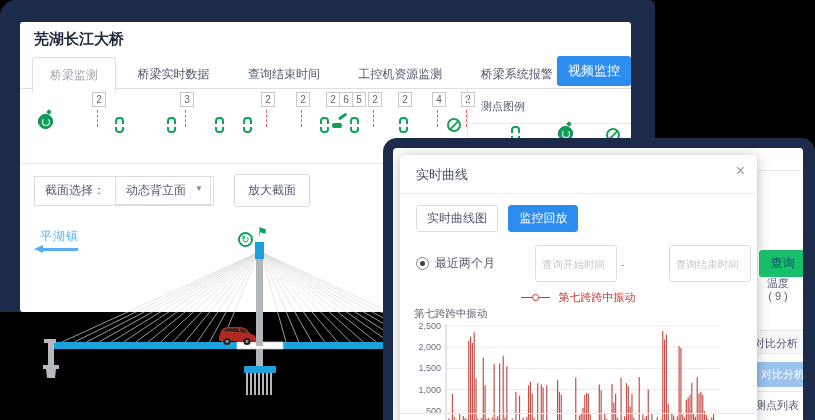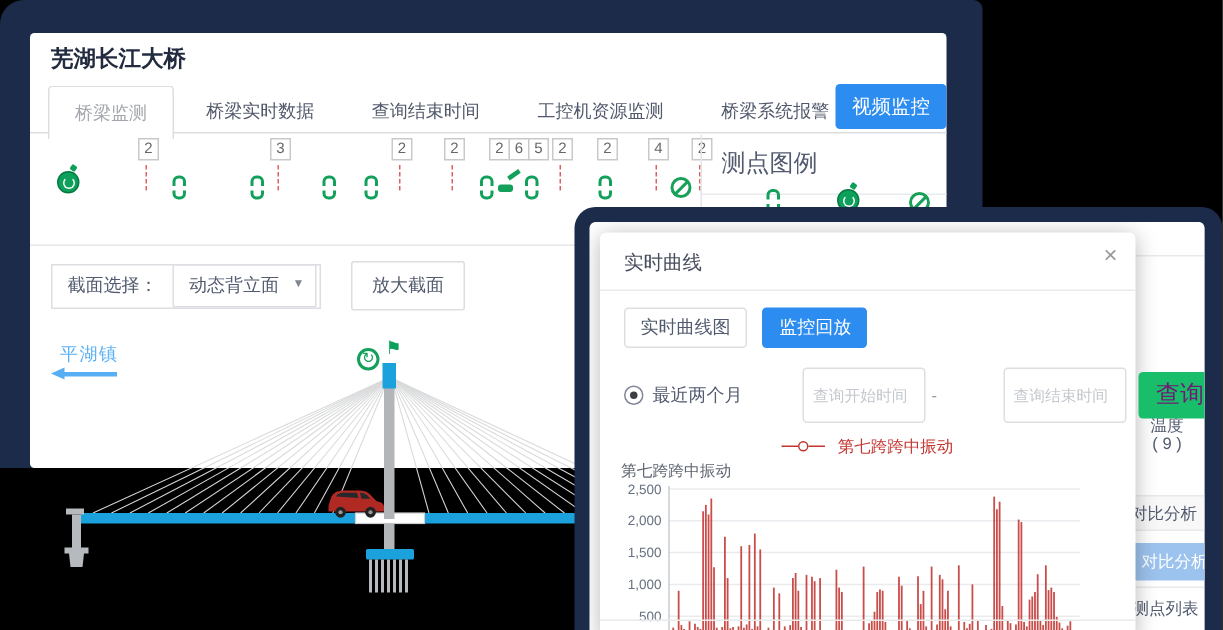--- a/index.html
+++ b/index.html
@@ -27,21 +27,21 @@
   .stopwatch::before{content:"";position:absolute;left:8px;top:-5px;width:4px;height:4px;background:#0ca05a;border-radius:1px;transform:rotate(35deg);}
   .stopwatch::after{content:"";position:absolute;left:2.5px;top:2.5px;width:6px;height:6px;border-radius:50%;
                     border:1.5px solid #fff;border-top-color:transparent;}
   .excavator{position:absolute;top:24px;width:14px;height:14px;}
   .excavator::before{content:"";position:absolute;left:0;bottom:0;width:10px;height:5px;background:#12a05a;border-radius:2px;}
   .excavator::after{content:"";position:absolute;left:6px;top:1px;width:9px;height:2.5px;background:#12a05a;transform:rotate(-35deg);}
   .ban{position:absolute;width:14px;height:14px;border:2px solid #18a058;border-radius:50%;}
   .ban::after{content:"";position:absolute;left:4px;top:-1.5px;width:2px;height:13px;background:#18a058;transform:rotate(45deg);}
   
   .rpanel{position:absolute;top:68px;left:447px;right:0;bottom:0;border-left:1px solid #e3e5e8;}
-  .rpanel-h{padding:9px 13px;font-size:16px;color:#515a6e;border-bottom:1px solid #e8eaec;}
+  .rpanel-h{padding:9px 13px;font-size:11px;color:#515a6e;border-bottom:1px solid #e8eaec;}
   .rpanel .chain{top:36px}.rpanel .stopwatch{top:36px}.rpanel .ban{top:38px}
   .hrline{position:absolute;left:0;width:447px;top:141px;border-top:1px solid #e6e8ea;}
   
   .secrow{position:absolute;left:14px;top:152px;display:flex;align-items:center;font-size:12px;color:#515a6e;}
   .sel-group{display:inline-flex;align-items:center;border:1px solid #dcdee2;background:#fff;height:30px;}
   .sel-label{padding:0 10px;}
   .sel-box{position:relative;border:1px solid #dcdee2;margin:2px 2px 2px 0;padding:5px 24px 5px 10px;cursor:pointer;}
   .sel-caret{position:absolute;right:7px;top:7px;font-size:8px;color:#80868f;}
   .zoom-btn{margin-left:20px;border:1px solid #dcdee2;background:#fff;color:#515a6e;font-size:12px;
             padding:7px 13px;border-radius:2px;cursor:pointer;}
@@ -78,21 +78,21 @@
          padding:4px 10px;border-radius:3px;margin-right:6px;cursor:pointer;text-align:right;}
   .m-tab.active{background:#2d8cf0;border-color:#2d8cf0;color:#fff;}
   .m-controls{display:flex;align-items:center;margin:13px 14px 0 16px;}
   .radio{width:13px;height:13px;border:1px solid #808695;border-radius:50%;position:relative;background:#fff;cursor:pointer;flex:none;}
   .radio::after{content:"";position:absolute;left:3px;top:3px;width:5px;height:5px;background:#3c3f44;border-radius:50%;}
   .radio-label{font-size:12px;color:#515a6e;margin-left:6px;flex:none;}
   .m-spacer{flex:1;}
   .dt-input{width:82px;height:37px;border:1px solid #dcdee2;border-radius:3px;font-size:10.5px;padding:0 6px;color:#515a6e;flex:none;margin-left:40px;}
   .dt-input::placeholder{color:#c5c8ce;}
   .dt-sep{margin:0 4px;color:#999;font-size:11px;flex:none;}
-  .query-btn{margin-left:8px;background:#19be6b;color:#701a75;border:none;font-size:16px;padding:5px 12px;border-radius:3px;cursor:pointer;flex:none;}
+  .query-btn{margin-left:8px;background:#19be6b;color:#0c4a6e;border:none;font-size:12px;padding:5px 12px;border-radius:3px;cursor:pointer;flex:none;}
   .m-legend{margin-top:8px;text-align:center;font-size:11px;color:#c23531;}
   .lg-line{display:inline-block;width:11px;height:1px;background:#c23531;vertical-align:middle;}
   .lg-dot{display:inline-block;width:7px;height:7px;border:1px solid #c23531;border-radius:50%;vertical-align:middle;}
   .lg-text{margin-left:5px;vertical-align:middle;}
   .m-chart{margin:2px 8px 0 14px;}
   .y-title{font-size:10.5px;color:#5e6470;margin-bottom:1px;}
   .m-foot{position:absolute;left:0;right:0;top:258px;border-top:1px solid #e8eaec;}
 </style>
 </head>
 <body>

